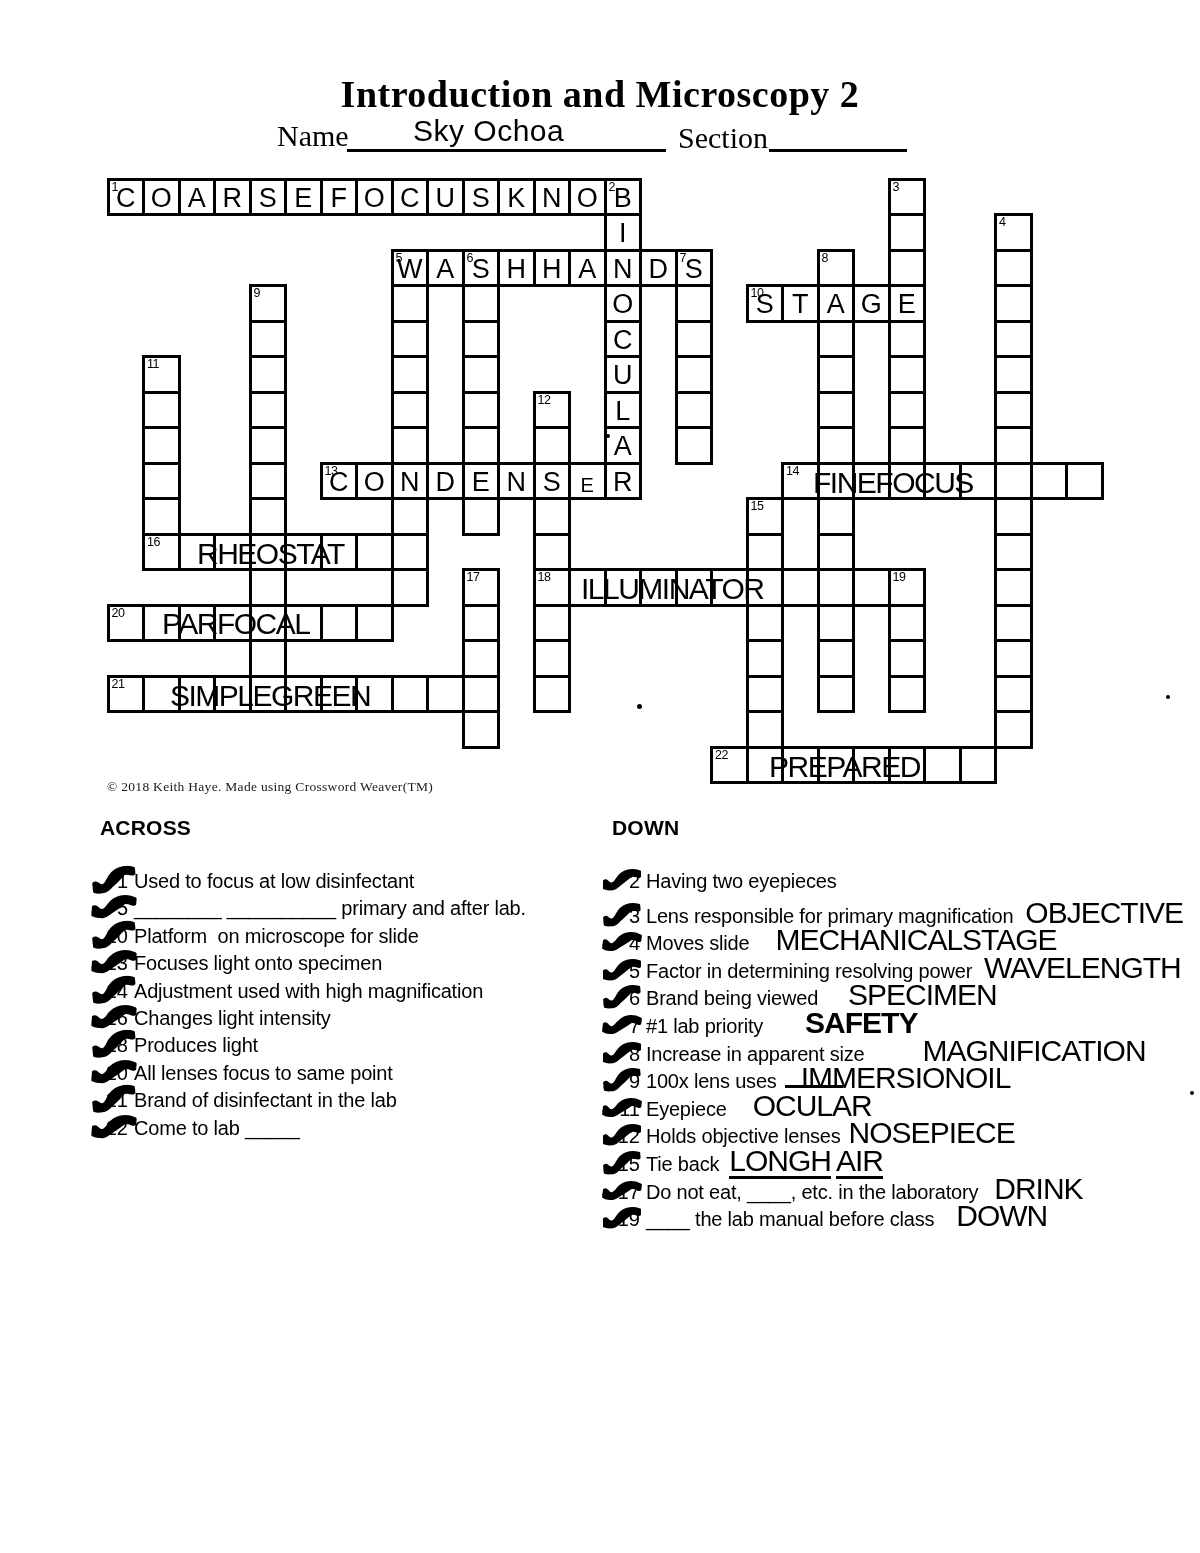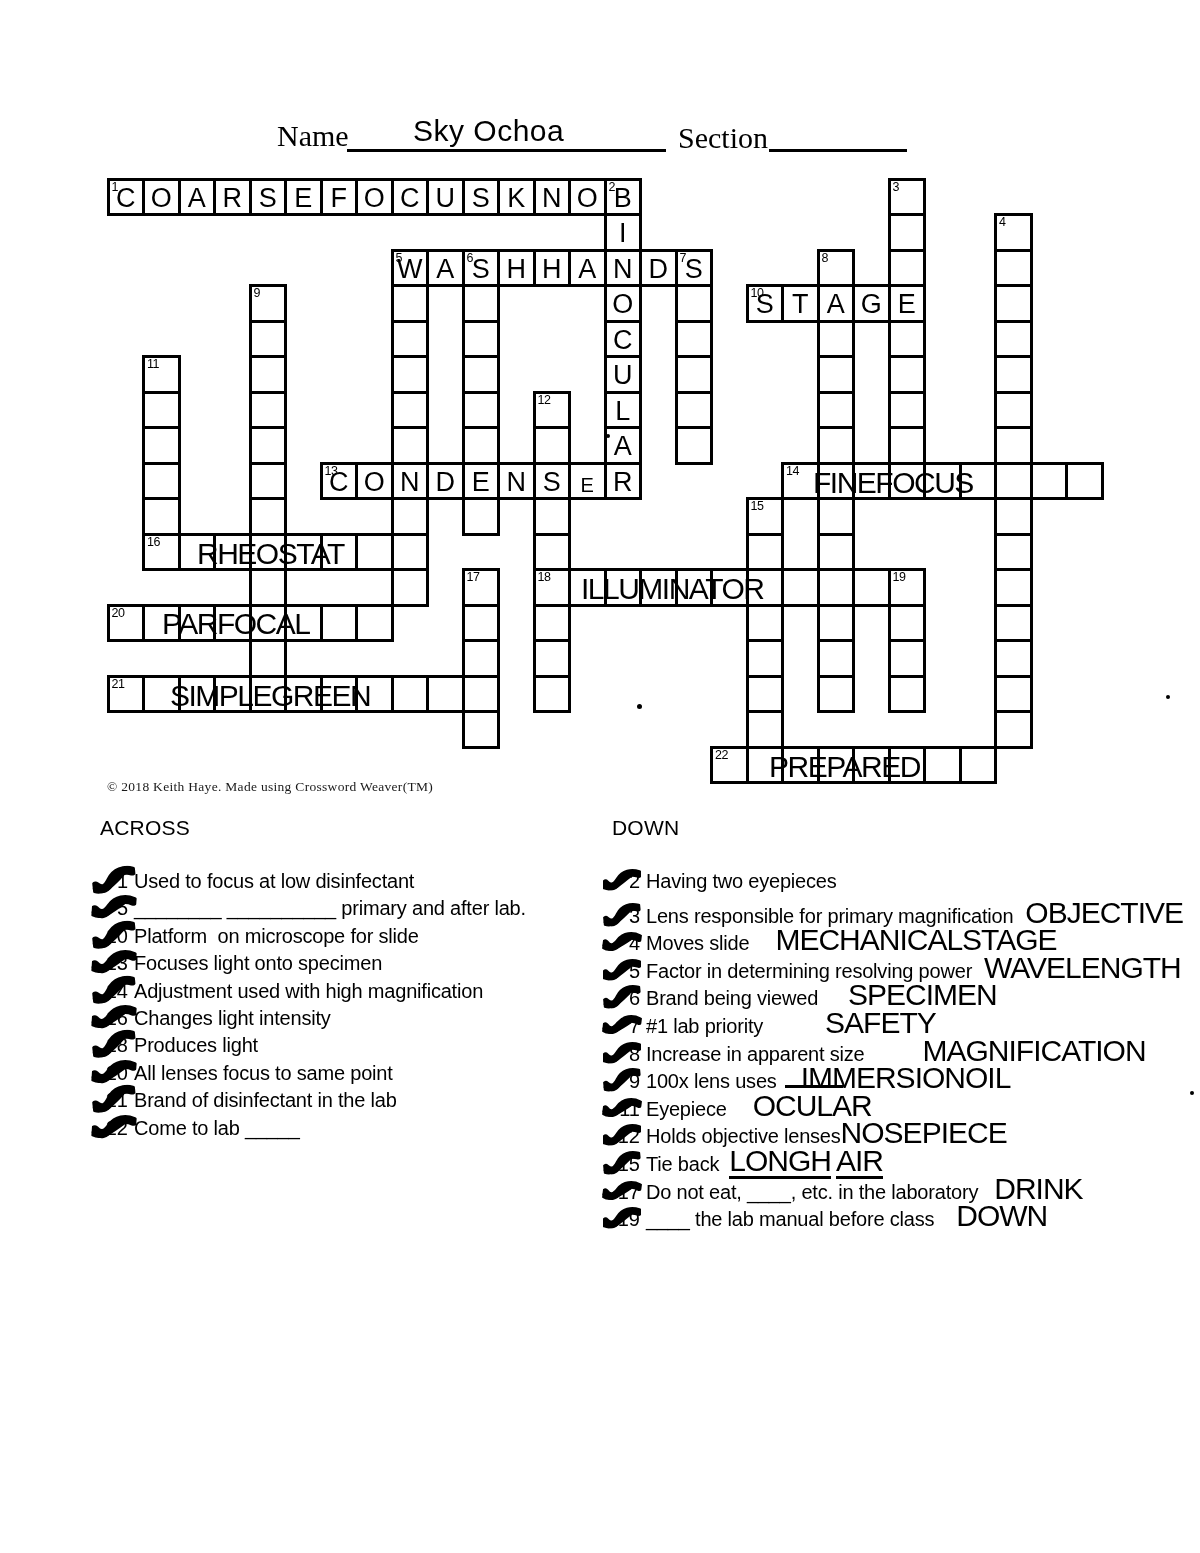--- a/index.html
+++ b/index.html
@@ -20,21 +20,21 @@
   .cell{position:absolute;width:38.5px;height:38.5px;border:3px solid #000;
         box-sizing:border-box;background:#fff;}
   .clet{position:absolute;left:0;right:0;top:1px;text-align:center;font-size:27px;line-height:32px;}
   .clet.small{font-size:20px;line-height:38px;}
   .cellnum{position:absolute;top:-1px;left:2px;font-size:12.5px;line-height:14px;letter-spacing:-0.5px;}
   .typed{position:absolute;font-size:30px;letter-spacing:-1.5px;white-space:pre;}
   
   .copyright{position:absolute;left:107px;top:779px;font-family:"Liberation Serif",serif;
              font-size:13.5px;color:#1a1a1a;letter-spacing:0.3px;}
   
-  .colhead{position:absolute;font-size:21px;font-weight:normal;letter-spacing:0.2px;}
+  .colhead{position:absolute;font-size:21px;font-weight:bold;letter-spacing:0.2px;}
   #across-head{left:100px;top:816px;}
   #down-head{left:612px;top:816px;}
   .clue{position:absolute;display:flex;align-items:baseline;white-space:pre;}
   .numwrap{position:relative;display:inline-block;min-width:28px;text-align:right;
            margin-right:6px;font-size:20px;flex:none;}
   .mark{position:absolute;left:-8px;top:-3px;width:44px;height:26px;pointer-events:none;}
   #down-list .mark{width:38px;height:24px;left:-9px;top:-2px;}
   #across-list .clue:nth-child(odd) .mark{transform:rotate(-6deg);}
   #across-list .clue:nth-child(even) .mark{transform:rotate(4deg);}
   #down-list .clue:nth-child(3n) .mark{transform:rotate(7deg);}
@@ -45,20 +45,21 @@
   .ans .useg + .useg{margin-left:5px;}
   .blankline{display:inline-block;width:58px;height:1px;border-bottom:3px solid #000;
              margin-left:8px;flex:none;}
   .overlap{margin-left:-42px !important;}
   .dot{position:absolute;background:#000;border-radius:50%;}
 </style>
 </head>
 <body>
 
 <div id="page">
+  <div class="title">Introduction and Microscopy 2</div>
   <span class="hdr-label" id="name-label">Name</span>
   <div class="uline" id="name-underline"></div>
   <span class="typed-name">Sky Ochoa</span>
   <span class="hdr-label" id="section-label">Section</span>
   <div class="uline" id="section-underline"></div>
 
   <div id="grid-layer">
       <div class="cell" style="left: 106.5px; top: 177.5px;">
         <span class="cellnum">1</span>
         <span class="clet">C</span>
@@ -437,37 +438,37 @@
             <path d="M3 17 C9 23,14 21,19 13 C24 5,33 3,41 6" fill="none" stroke="#000" stroke-width="9" stroke-linecap="round"></path>
             <path d="M2 21 C11 25,19 17,30 8" fill="none" stroke="#000" stroke-width="6" stroke-linecap="round"></path>
           </svg></span><span class="ctxt">Factor in determining resolving power</span><span class="ans" style="margin-left: 12px;">WAVELENGTH</span></div>
       <div class="clue" style="left: 612px; top: 980.4px;"><span class="numwrap"><span class="digits">6</span><svg class="mark" viewBox="0 0 44 26">
             <path d="M3 17 C9 23,14 21,19 13 C24 5,33 3,41 6" fill="none" stroke="#000" stroke-width="9" stroke-linecap="round"></path>
             <path d="M2 21 C11 25,19 17,30 8" fill="none" stroke="#000" stroke-width="6" stroke-linecap="round"></path>
           </svg></span><span class="ctxt">Brand being viewed</span><span class="ans" style="margin-left: 30px;">SPECIMEN</span></div>
       <div class="clue" style="left: 612px; top: 1008px;"><span class="numwrap"><span class="digits">7</span><svg class="mark" viewBox="0 0 44 26">
             <path d="M3 17 C9 23,14 21,19 13 C24 5,33 3,41 6" fill="none" stroke="#000" stroke-width="9" stroke-linecap="round"></path>
             <path d="M2 21 C11 25,19 17,30 8" fill="none" stroke="#000" stroke-width="6" stroke-linecap="round"></path>
-          </svg></span><span class="ctxt">#1 lab priority</span><span class="ans" style="margin-left: 62px;">SAFETY</span></div>
+          </svg></span><span class="ctxt">#1 lab priority</span><span class="ans" style="margin-left: 42px; font-weight: bold;">SAFETY</span></div>
       <div class="clue" style="left: 612px; top: 1035.6px;"><span class="numwrap"><span class="digits">8</span><svg class="mark" viewBox="0 0 44 26">
             <path d="M3 17 C9 23,14 21,19 13 C24 5,33 3,41 6" fill="none" stroke="#000" stroke-width="9" stroke-linecap="round"></path>
             <path d="M2 21 C11 25,19 17,30 8" fill="none" stroke="#000" stroke-width="6" stroke-linecap="round"></path>
           </svg></span><span class="ctxt">Increase in apparent size</span><span class="ans" style="margin-left: 58px;">MAGNIFICATION</span></div>
       <div class="clue" style="left: 612px; top: 1063.2px;"><span class="numwrap"><span class="digits">9</span><svg class="mark" viewBox="0 0 44 26">
             <path d="M3 17 C9 23,14 21,19 13 C24 5,33 3,41 6" fill="none" stroke="#000" stroke-width="9" stroke-linecap="round"></path>
             <path d="M2 21 C11 25,19 17,30 8" fill="none" stroke="#000" stroke-width="6" stroke-linecap="round"></path>
           </svg></span><span class="ctxt">100x lens uses</span><span class="blankline"></span><span class="ans overlap">IMMERSIONOIL</span></div>
       <div class="clue" style="left: 612px; top: 1090.8px;"><span class="numwrap"><span class="digits">11</span><svg class="mark" viewBox="0 0 44 26">
             <path d="M3 17 C9 23,14 21,19 13 C24 5,33 3,41 6" fill="none" stroke="#000" stroke-width="9" stroke-linecap="round"></path>
             <path d="M2 21 C11 25,19 17,30 8" fill="none" stroke="#000" stroke-width="6" stroke-linecap="round"></path>
           </svg></span><span class="ctxt">Eyepiece</span><span class="ans" style="margin-left: 26px;">OCULAR</span></div>
       <div class="clue" style="left: 612px; top: 1118.4px;"><span class="numwrap"><span class="digits">12</span><svg class="mark" viewBox="0 0 44 26">
             <path d="M3 17 C9 23,14 21,19 13 C24 5,33 3,41 6" fill="none" stroke="#000" stroke-width="9" stroke-linecap="round"></path>
             <path d="M2 21 C11 25,19 17,30 8" fill="none" stroke="#000" stroke-width="6" stroke-linecap="round"></path>
-          </svg></span><span class="ctxt">Holds objective lenses</span><span class="ans" style="margin-left: 0; text-align: center;">NOSEPIECE</span></div>
+          </svg></span><span class="ctxt">Holds objective lenses</span><span class="ans" style="margin-left: 8px; text-align: center;">NOSEPIECE</span></div>
       <div class="clue" style="left: 612px; top: 1146px;"><span class="numwrap"><span class="digits">15</span><svg class="mark" viewBox="0 0 44 26">
             <path d="M3 17 C9 23,14 21,19 13 C24 5,33 3,41 6" fill="none" stroke="#000" stroke-width="9" stroke-linecap="round"></path>
             <path d="M2 21 C11 25,19 17,30 8" fill="none" stroke="#000" stroke-width="6" stroke-linecap="round"></path>
           </svg></span><span class="ctxt">Tie back</span><span class="ans" style="margin-left: 10px;"><span class="useg">LONGH</span><span class="useg">AIR</span></span></div>
       <div class="clue" style="left: 612px; top: 1173.6px;"><span class="numwrap"><span class="digits">17</span><svg class="mark" viewBox="0 0 44 26">
             <path d="M3 17 C9 23,14 21,19 13 C24 5,33 3,41 6" fill="none" stroke="#000" stroke-width="9" stroke-linecap="round"></path>
             <path d="M2 21 C11 25,19 17,30 8" fill="none" stroke="#000" stroke-width="6" stroke-linecap="round"></path>
           </svg></span><span class="ctxt">Do not eat, ____, etc. in the laboratory</span><span class="ans" style="margin-left: 16px;">DRINK</span></div>
       <div class="clue" style="left: 612px; top: 1201.2px;"><span class="numwrap"><span class="digits">19</span><svg class="mark" viewBox="0 0 44 26">
             <path d="M3 17 C9 23,14 21,19 13 C24 5,33 3,41 6" fill="none" stroke="#000" stroke-width="9" stroke-linecap="round"></path>

